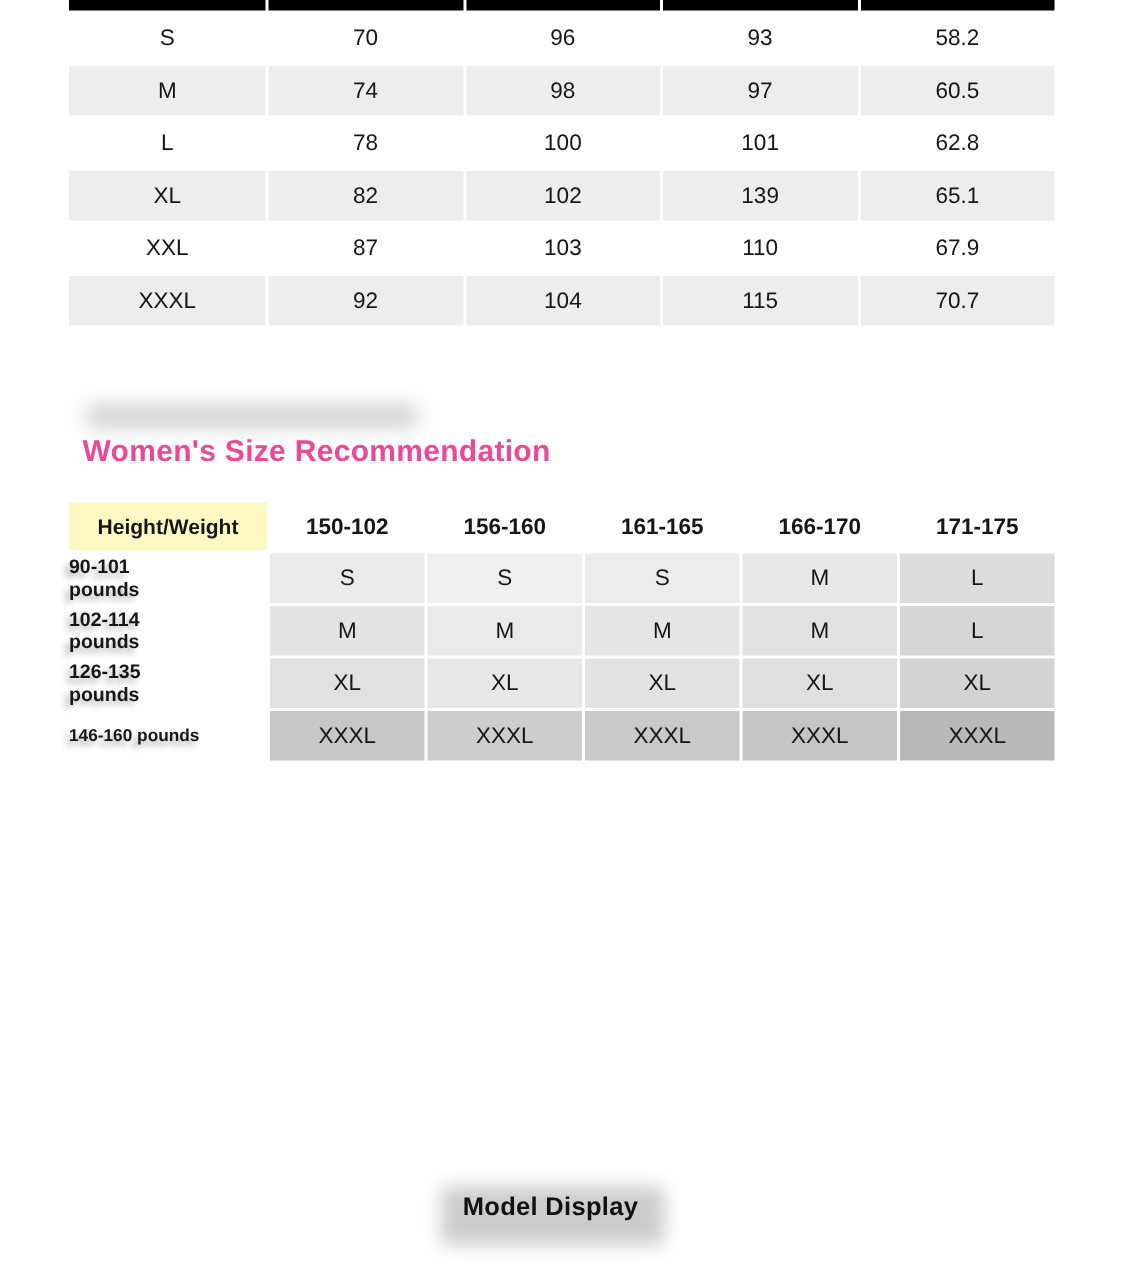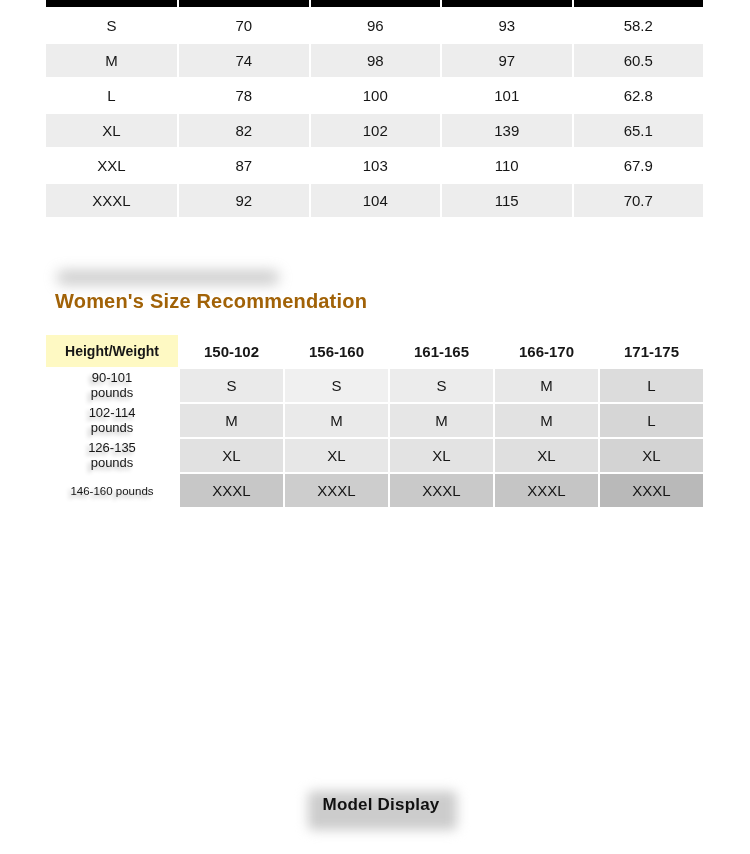--- a/index.html
+++ b/index.html
@@ -26,51 +26,51 @@
 
   
   .title-shadow-artifact {
     position:absolute; left:57px; top:271px; width:222px; height:13px;
     background:#8f8f8f; filter:blur(7px); opacity:0.5; border-radius:6px;
   }
 
   
   .rec-title {
     position:absolute; left:55px; top:290px;
-    font-size:20px; font-weight:800; letter-spacing:0.2px; color:#a16207;
+    font-size:20px; font-weight:800; letter-spacing:0.2px; color:#ec4899;
   }
 
   
   .rec-table {
     position:absolute; left:44px; top:333px; width:661px;
     border-collapse:separate; border-spacing:2px; table-layout:fixed;
   }
   .rec-table th.corner {
     width:132px; height:32px; font-size:14px; font-weight:700;
     text-align:center; vertical-align:middle; background:#fef9c3;
   }
   .rec-table th.h-col {
     height:32px; font-size:15px; font-weight:700;
     text-align:center; vertical-align:middle; background:#ffffff;
   }
   .rec-table td {
     height:33px; text-align:center; vertical-align:middle;
     font-size:15px; font-weight:400;
   }
   .rec-table th.weight-label {
-    font-weight:400; white-space:pre-line; text-align:center;
+    font-weight:700; white-space:pre-line; text-align:left;
     vertical-align:middle; background:#ffffff;
     text-shadow:-3px 3px 4px rgba(0,0,0,0.30);
   }
   .rec-table th.weight-label.two-line { font-size:13px; line-height:1.1; }
   .rec-table th.weight-label.one-line { font-size:11.5px; }
 
   
   .model-display-wrap {
-    position:absolute; left:0; top:790px; width:734px; text-align:center;margin-left:14px;
+    position:absolute; left:0; top:790px; width:734px; text-align:center;
   }
   .model-display {
     position:relative; display:inline-block; padding:5px 10px 9px;
   }
   .model-display::before {
     content:""; position:absolute; left:-5px; right:-8px; top:1px; bottom:-6px;
     background:#cccccc; filter:blur(6px); border-radius:5px; z-index:0;
   }
   .model-display-text {
     position:relative; z-index:1;

